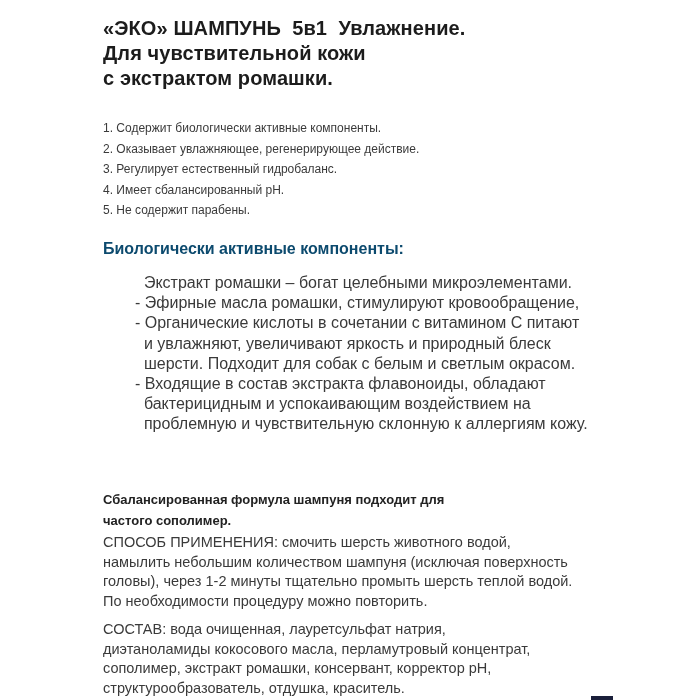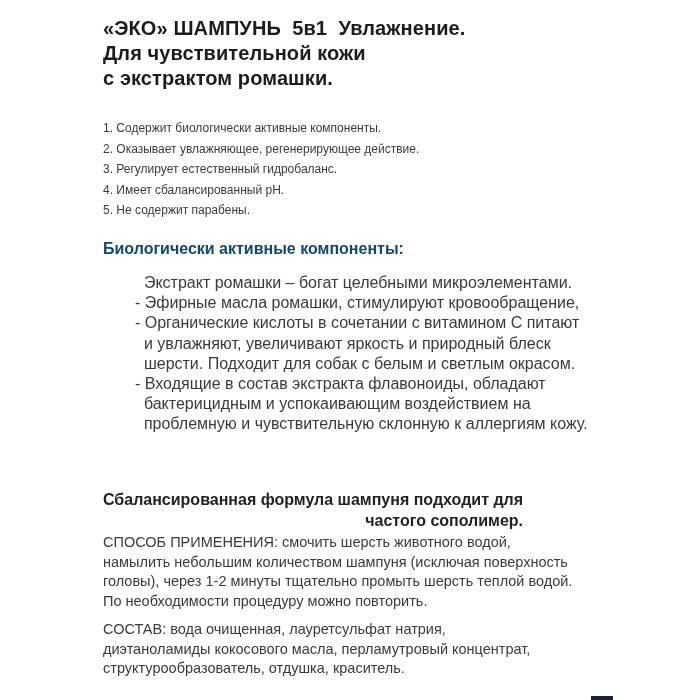--- a/index.html
+++ b/index.html
@@ -25,21 +25,21 @@
       position: absolute; left: 103px; top: 240px;
       font-weight: bold; font-size: 16px; color: #0c4a6e;
     }
     .components {
       position: absolute; left: 103px; top: 273px;
       font-size: 16px; line-height: 20.2px; color: #3a3a3a; margin-left: 32px;
     }
     .components div { white-space: nowrap; }
     .h3 {
       position: absolute; left: 103px; top: 490px;
-      font-weight: bold; font-size: 16px; line-height: 20.5px; color: #222; text-align: right;
+      font-weight: bold; font-size: 13px; line-height: 20.5px; color: #222;
     }
     .h3 div { white-space: nowrap; }
     .usage {
       position: absolute; left: 103px; top: 533px;
       font-size: 14.5px; line-height: 19.5px; color: #3a3a3a;
     }
     .usage div, .composition div { white-space: nowrap; }
     .composition {
       position: absolute; left: 103px; top: 620px;
       font-size: 14.5px; line-height: 19.5px; color: #3a3a3a;
@@ -89,17 +89,18 @@
   <div class="usage">
     <div>СПОСОБ ПРИМЕНЕНИЯ: смочить шерсть животного водой,</div>
     <div>намылить небольшим количеством шампуня (исключая поверхность</div>
     <div>головы), через 1-2 минуты тщательно промыть шерсть теплой водой.</div>
     <div>По необходимости процедуру можно повторить.</div>
   </div>
 
   <div class="composition">
     <div>СОСТАВ: вода очищенная, лауретсульфат натрия,</div>
     <div>диэтаноламиды кокосового масла, перламутровый концентрат,</div>
+    <div>сополимер, экстракт ромашки, консервант, корректор рН,</div>
     <div>структурообразователь, отдушка, краситель.</div>
   </div>
 
   <div class="corner-mark"></div>
 </div>
 
 </body></html>

